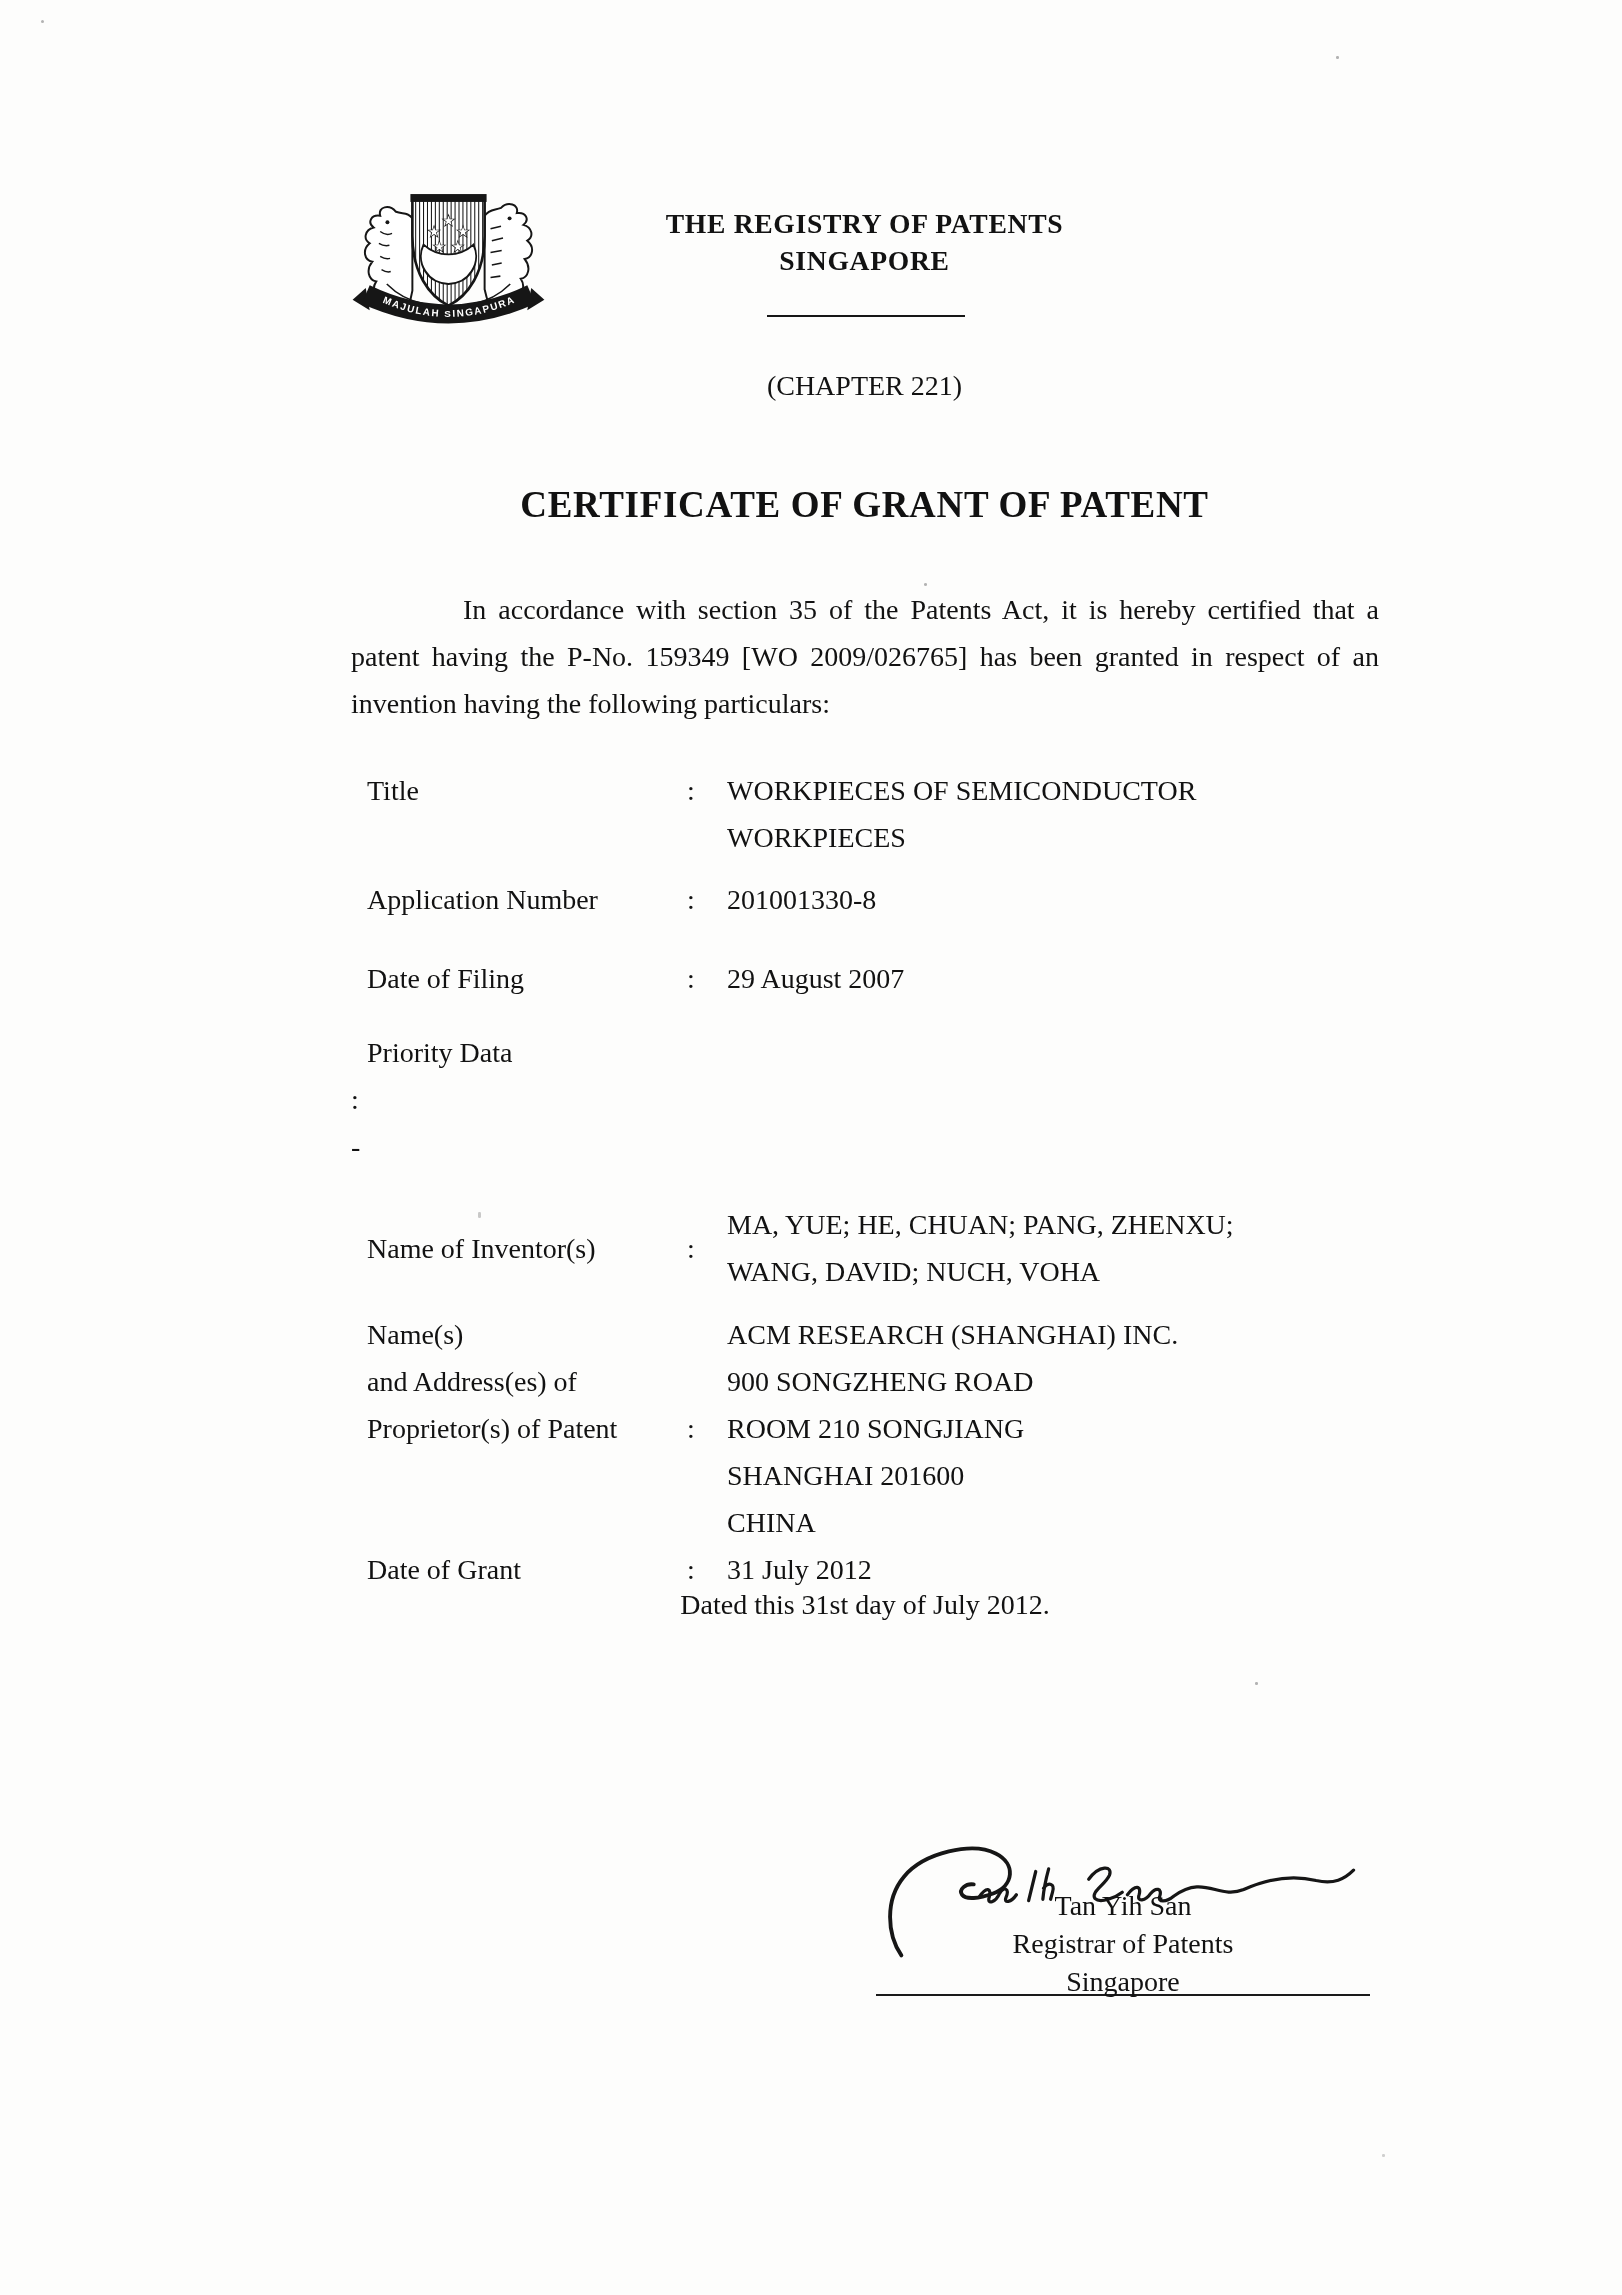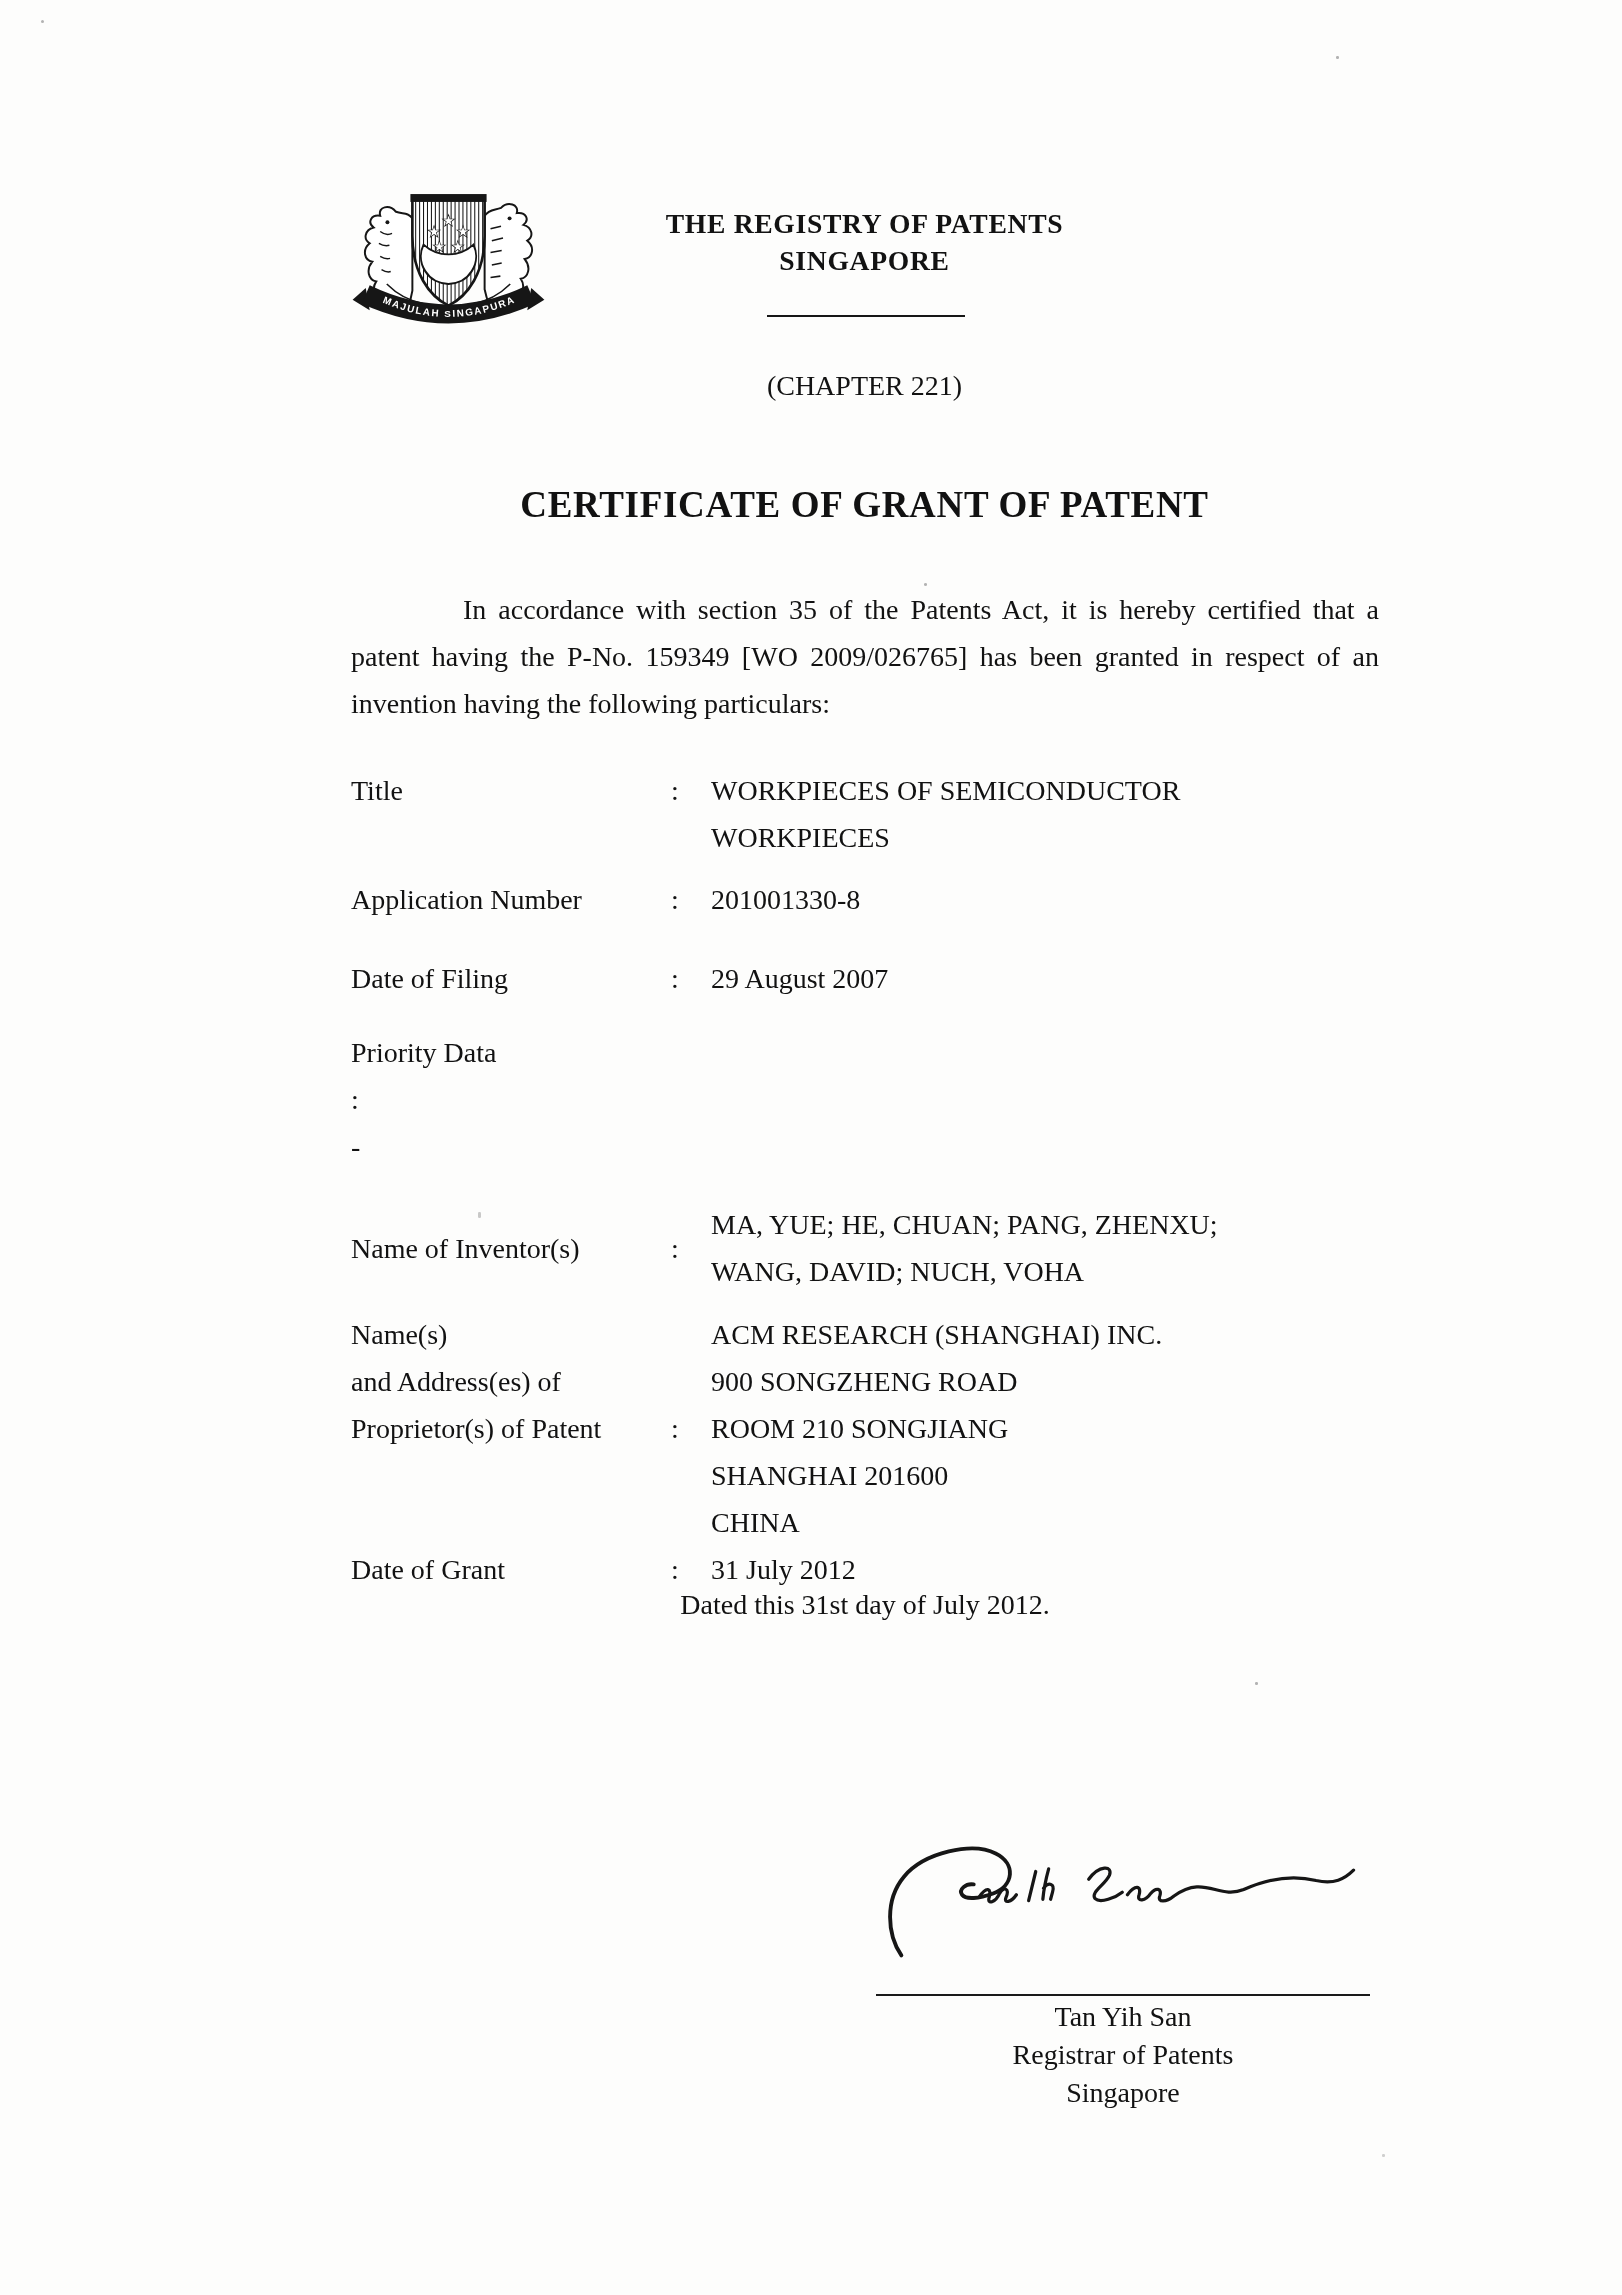--- a/index.html
+++ b/index.html
@@ -38,33 +38,33 @@
   
   .fields{position:absolute;left:351px;top:767px;width:1028px;font-size:28px;}
   .field-row{display:flex;}
   .field-row:nth-child(1){margin-bottom:15px;}
   .field-row:nth-child(2){margin-bottom:31.5px;}
   .field-row:nth-child(3){margin-bottom:27.6px;}
   .field-row:nth-child(4){margin-bottom:31px;flex-direction:column;}
   .field-row:nth-child(5){margin-bottom:16.4px;align-items:center;}
   .field-row:nth-child(6){margin-bottom:0px;}
   .fcol{flex:0 0 auto;}
-  .flabel{width:320px;}
+  .flabel{width:320px;margin-left:16px;}
   .fcolon{width:40px;}
   .fvalue{flex:1 1 auto;}
   .fline{height:47px;line-height:47px;white-space:nowrap;}
   
   .dated{
     position:absolute;left:351px;top:1581px;width:1028px;
     text-align:center;font-size:28px;line-height:47px;
   }
   .sig-script{position:absolute;left:882px;top:1837px;width:478px;height:131px;}
   .sig-rule{position:absolute;left:876px;top:1994px;width:494px;height:0;border-top:2px solid #1a1a1a;}
   .sig-names{
-    position:absolute;left:876px;top:1998px;width:494px;
+    position:absolute;left:876px;top:1887px;width:494px;
     text-align:center;font-size:28px;line-height:38px;
   }
   
   .speck{position:absolute;background:#8a8a8a;border-radius:50%;opacity:.65;}
   .s1{left:41px;top:19.7px;width:3.3px;height:3.3px;}
   .s2{left:1336px;top:56px;width:2.6px;height:2.6px;}
   .s3{left:924px;top:583px;width:3.3px;height:2.6px;}
   .s4{left:478px;top:1212px;width:2.6px;height:5.9px;border-radius:1.3px;opacity:.45;}
   .s5{left:1255px;top:1682px;width:2.6px;height:2.6px;}
   .s6{left:1382px;top:2154px;width:2.6px;height:2.6px;opacity:.4;}

